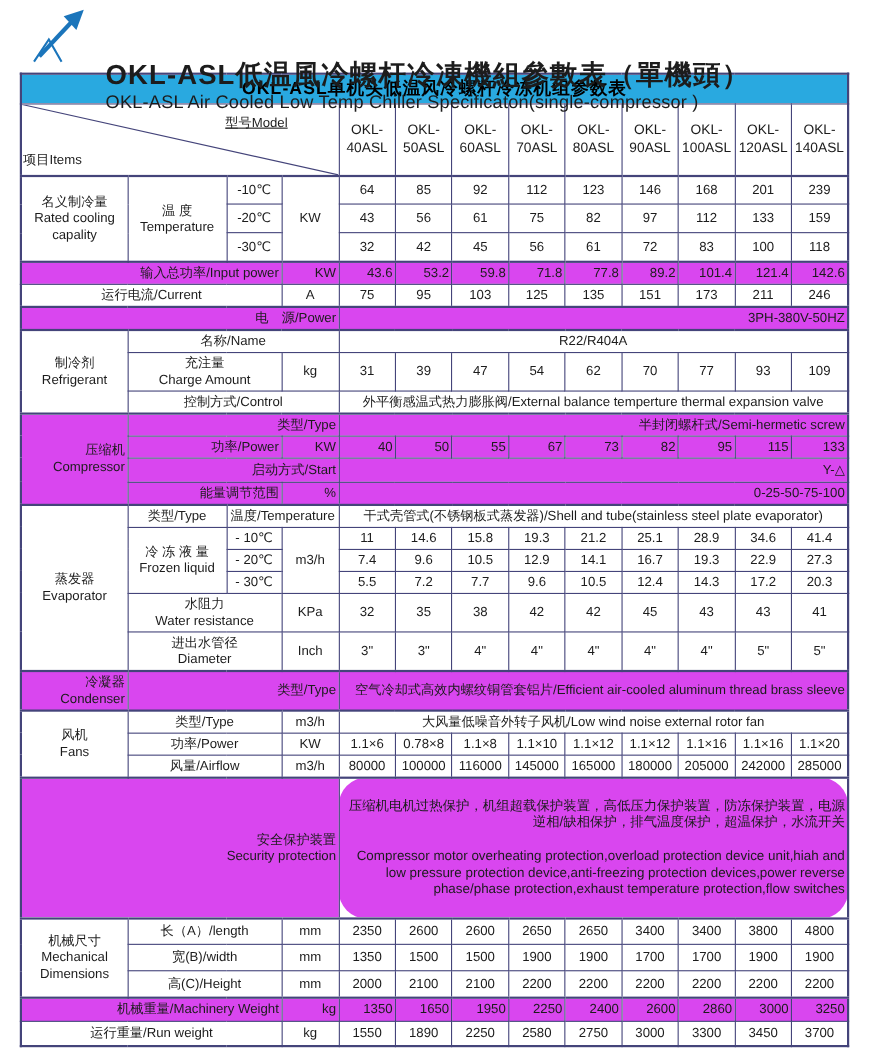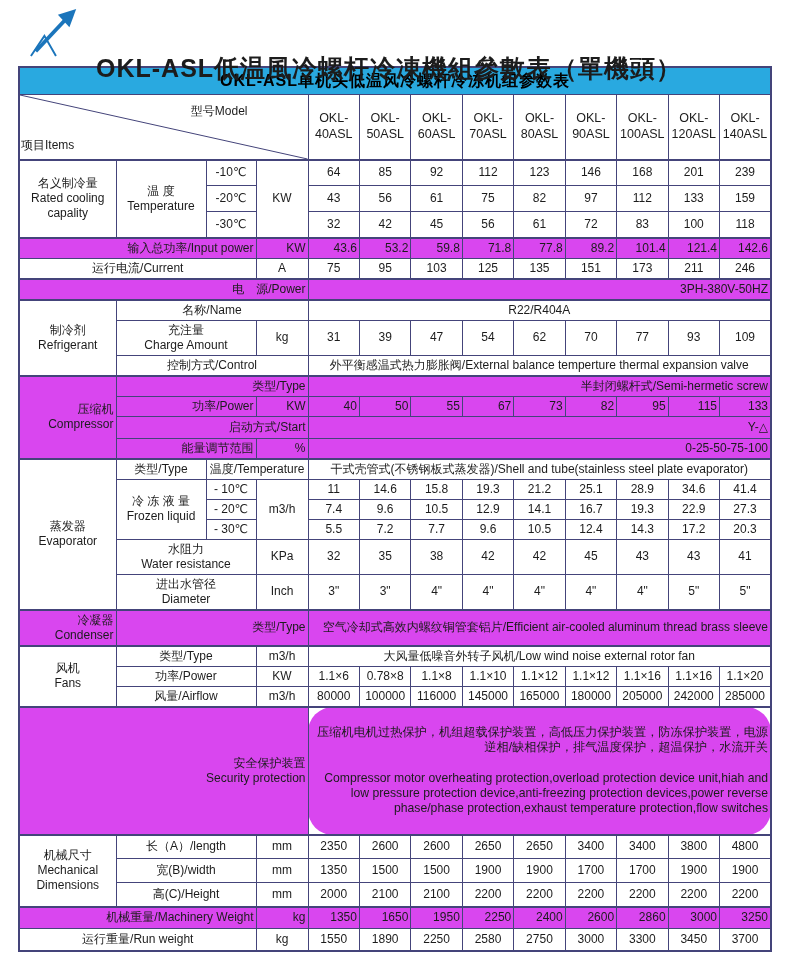--- a/index.html
+++ b/index.html
@@ -42,21 +42,21 @@
     height: 27px;
     letter-spacing: 1px;
     border-bottom: 2px solid #44447a;
   }
   table.spec { border: 2px solid #44447a; }
   tr.gray td { background: #d946ef; text-align: right; }
   tr.sec td { border-top: 2px solid #44447a; }
   td.diag { position: relative; height: 36px; padding: 0; }
   td.diag svg.diagline { position:absolute; inset:0; width:100%; height:100%; }
   .diag .items-lbl { position:absolute; left:1px; bottom:6px; font-size:12px;text-align:center; }
-  .diag .model-lbl { position:absolute; right:60px; top:9px; font-size:12px; }
+  .diag .model-lbl { position:absolute; right:46px; top:9px; font-size:12px;text-decoration:underline; }
   td.model { font-size: 12.5px; height: 36px; }
   td.lbl { font-size: 12px; }
   td.num { font-size: 12px; }
   td.wide { font-size: 12px; margin-left: 35px; }
   tr.h26 td { height: 26px; }
   tr.h19 td { height: 19px; }
   tr.h20 td { height: 20px; }
   tr.h22 td { height: 22px; }
   tr.h24 td { height: 24px; }
   tr.h34 td { height: 34px; }
@@ -78,20 +78,21 @@
 <body>
 
 <div class="page-head">
   <svg class="logo" viewBox="0 0 60 54" aria-hidden="true">
     <path d="M10 47 L40 15" stroke="#1b75bb" stroke-width="4" fill="none"></path>
     <polygon points="33,9 52,3 45,22" fill="#1b75bb"></polygon>
     <path d="M5 52 L19 31 L31 52" stroke="#1b75bb" stroke-width="2" fill="none"></path>
   </svg>
   <div class="titles">
     <div class="title-zh">OKL-ASL低温風冷螺杆冷凍機組參數表（單機頭）</div>
+    <div class="title-en">OKL-ASL Air Cooled Low Temp Chiller Specificaton(single-compressor )</div>
   </div>
 </div>
 
 <table class="spec">
   <colgroup>
     <col style="width:97px">
       <col style="width:90px">
       <col style="width:50px">
       <col style="width:52px">
     <col>

